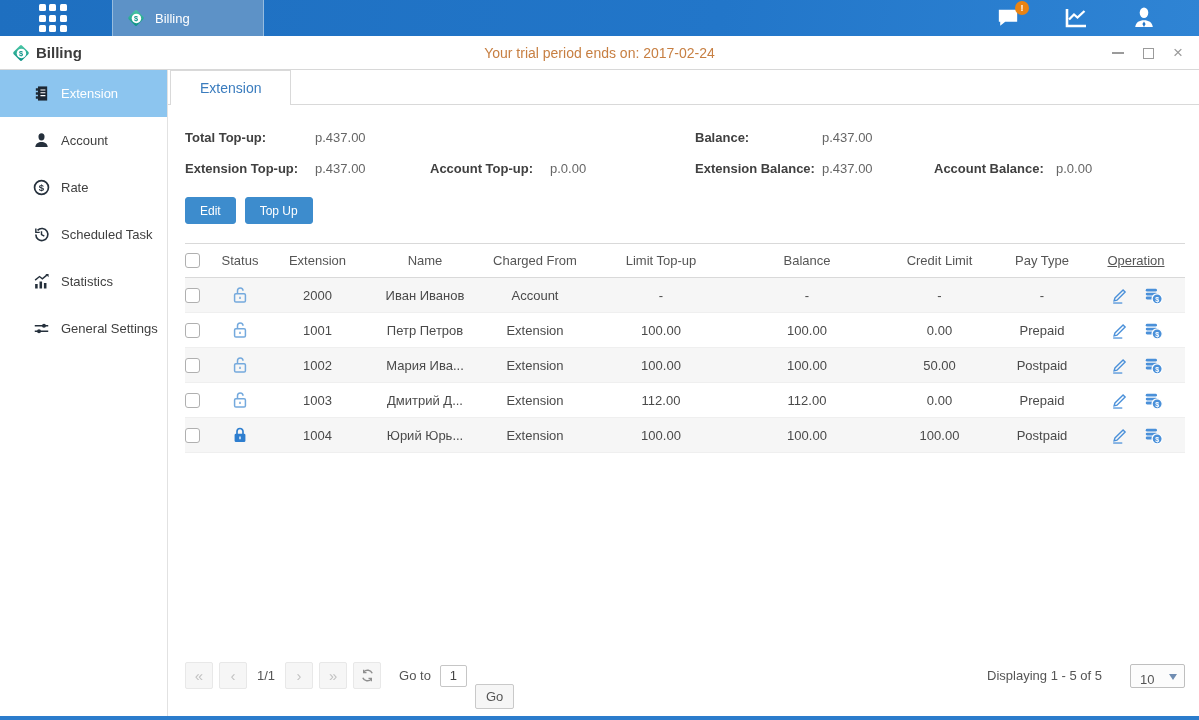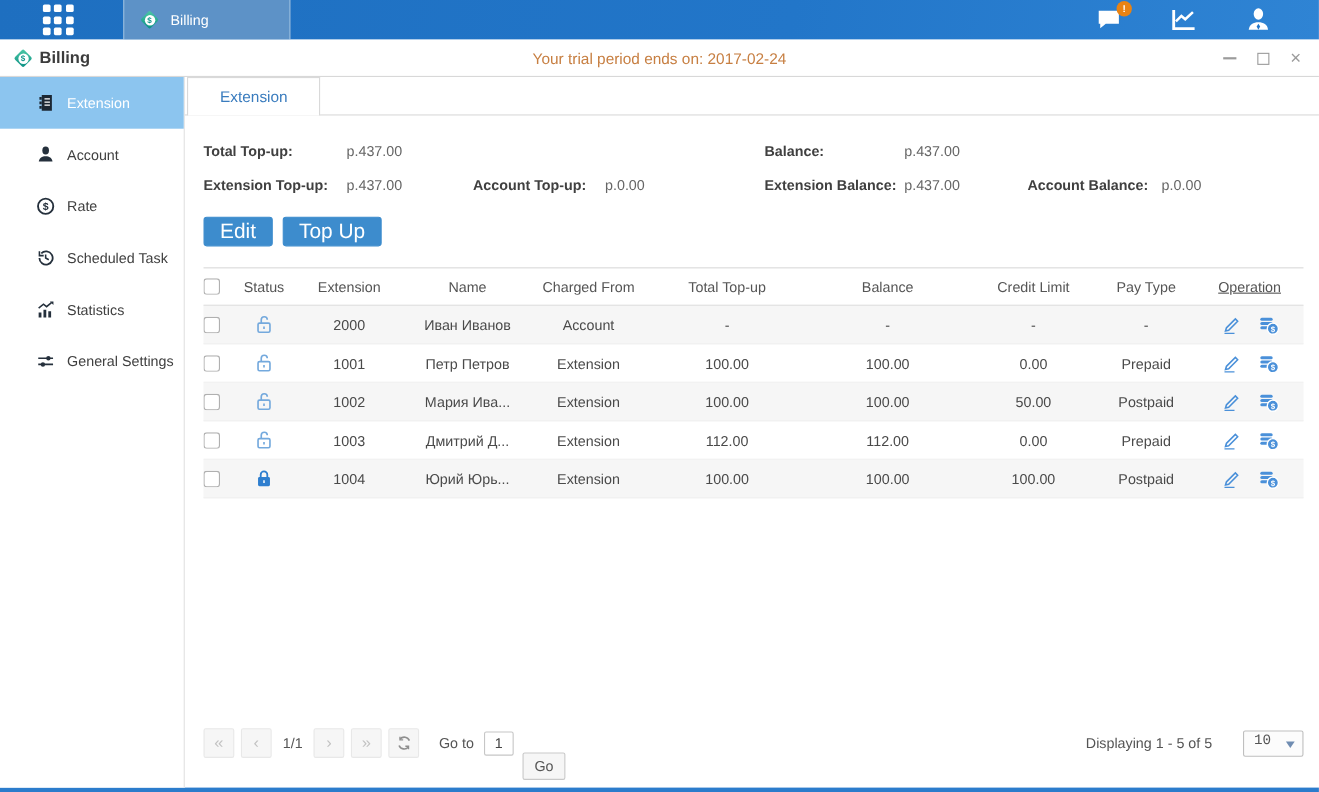--- a/index.html
+++ b/index.html
@@ -63,21 +63,21 @@
                 color:#3a7cbe; font-size:14px; cursor:pointer; }
 
   .summary { display:grid; grid-template-columns:510px 1fr; padding-top:17px; }
   .sum-grid-l { display:grid; grid-template-columns:130px 115px 120px 1fr; grid-auto-rows:31px; align-items:center; }
   .sum-grid-r { display:grid; grid-template-columns:127px 112px 122px 1fr; grid-auto-rows:31px; align-items:center; }
   .sum-label { font-weight:bold; color:#404040; }
   .sum-value { color:#666; }
 
   .actions { margin-top:13px; display:flex; gap:9px; }
   .btn-blue { height:27px; padding:0 14px; background:#3d8ccd; color:#fff; border:1px solid #3d8ccd;
-              border-radius:3px; font-size:19px; font-family:inherit; cursor:pointer; }
+              border-radius:3px; font-size:12px; font-family:inherit; cursor:pointer; }
 
   
   .table { margin-top:19px; }
   .thead { display:flex; height:35px; align-items:center; border-top:1px solid #d9d9d9;
            border-bottom:1px solid #d9d9d9; color:#555; }
   .trow { display:flex; height:35px; align-items:center; border-bottom:1px solid #efefef; }
   .rows > .trow:nth-child(odd) { background:#f6f6f6; }
   .col { text-align:center; overflow:hidden; white-space:nowrap; }
   .c-cb   { width:30px;  display:flex; align-items:center; }
   .c-st   { width:50px;  display:flex; align-items:center; justify-content:center; }
@@ -105,21 +105,21 @@
   .pg-info { color:#555; margin:0 10px 0 4px; }
   .pg-refresh svg { width:15px; height:15px; }
   .goto-label { color:#555; margin:0 9px 0 12px; }
   .goto-input { width:27px; height:22px; border:1px solid #c6c6c6; border-radius:2px; text-align:center;
                 font-size:13px; color:#444; font-family:inherit; }
   .go-btn { margin-left:8px; height:25px; padding:0 10px; background:#f6f6f6; border:1px solid #c9c9c9;
             border-radius:2px; color:#555; font-size:13px; font-family:inherit; cursor:pointer;margin-top:42px; }
   .pg-right { margin-left:auto; display:flex; align-items:center; }
   .displaying { color:#555; margin-right:28px; }
   .page-size { position:relative; width:55px; height:24px; border:1px solid #bfbfbf; border-radius:2px;
-               background:#fcfcfc; display:flex; align-items:flex-start; padding-left:9px; color:#555; cursor:pointer;font-family:Liberation Mono, monospace; }
+               background:#fcfcfc; display:flex; align-items:flex-end; padding-left:9px; color:#555; cursor:pointer; }
   .ps-arrow { position:absolute; right:7px; top:9px; width:0; height:0;
               border-left:4.5px solid transparent; border-right:4.5px solid transparent; border-top:6px solid #708db2; }
 </style>
 </head>
 <body>
 
 <div class="topbar">
   <div class="launcher">
     <span class="grid3">
         <i></i>
@@ -269,21 +269,21 @@
 
     <div class="table">
       <div class="thead">
         <span class="col c-cb">
             <span class="cb"></span>
           </span>
         <span class="col c-st">Status</span>
         <span class="col c-ext">Extension</span>
         <span class="col c-name">Name</span>
         <span class="col c-chg">Charged From</span>
-        <span class="col c-top">Total Top-up</span>
+        <span class="col c-top">Limit Top-up</span>
         <span class="col c-bal">Balance</span>
         <span class="col c-cl">Credit Limit</span>
         <span class="col c-pay">Pay Type</span>
         <span class="col c-op">Operation</span>
       </div>
       <div class="rows">
 
           <div class="trow">
             <span class="col c-cb">
               <span class="cb"></span>

